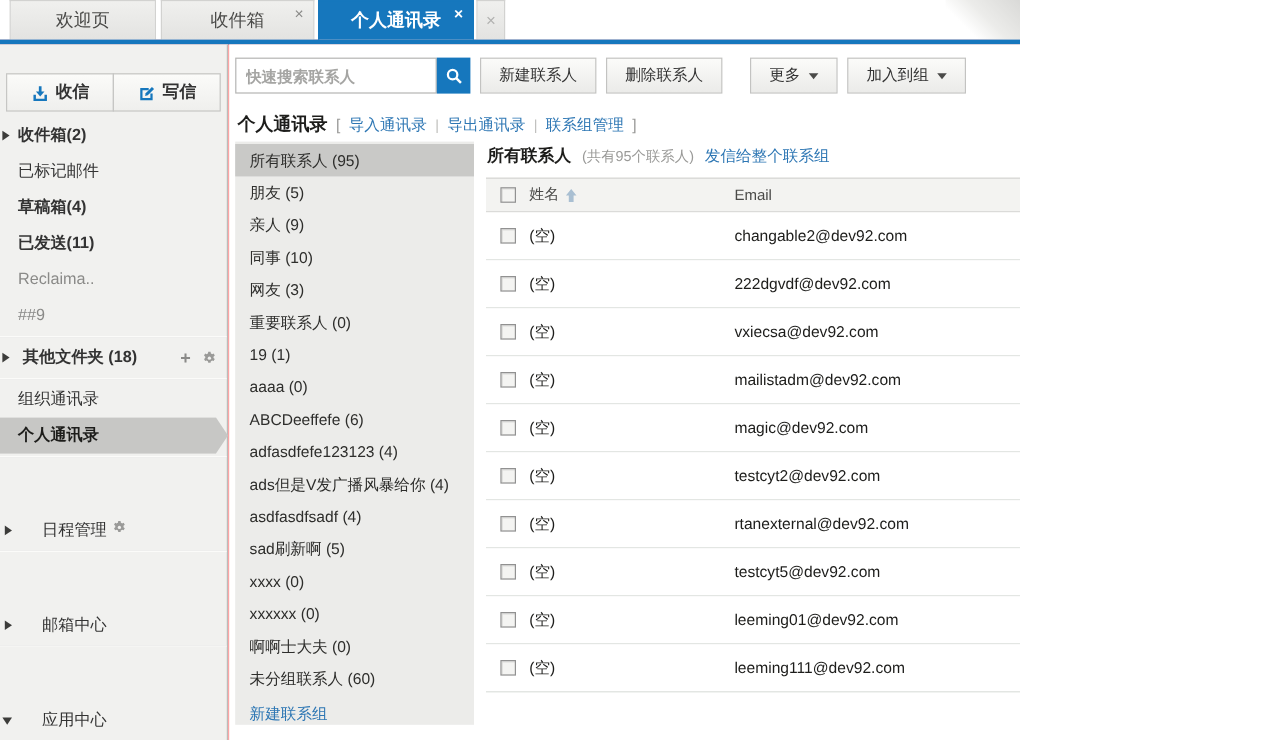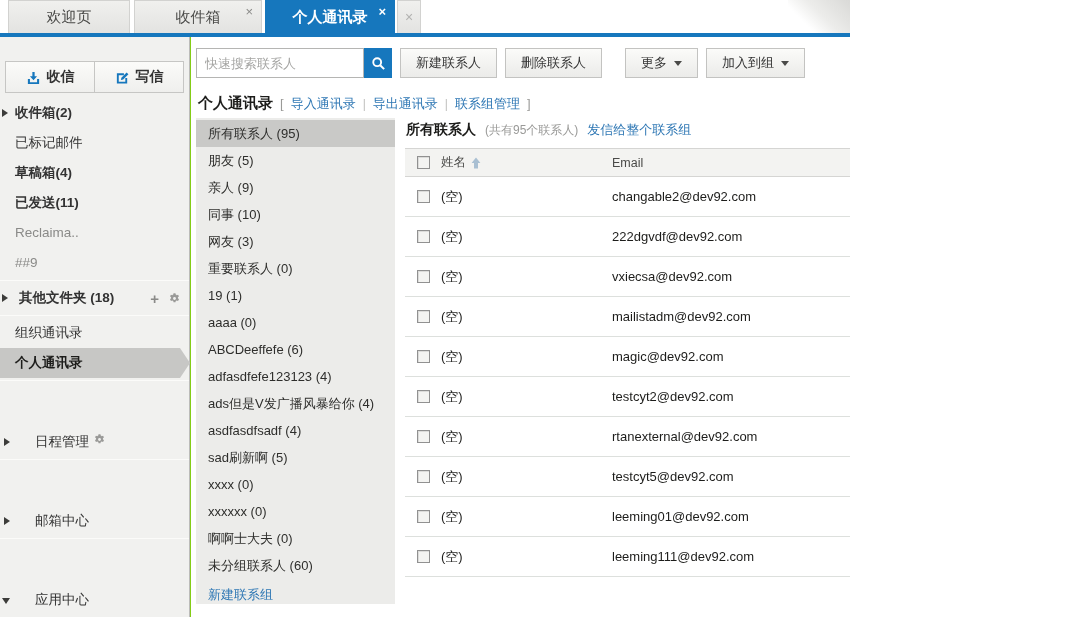--- a/index.html
+++ b/index.html
@@ -1,17 +1,17 @@
 <!DOCTYPE html>
 <html><head>
 <meta charset="utf-8">
 <style>
   * { margin:0; padding:0; box-sizing:border-box; }
   body { font-family:"Liberation Sans","DejaVu Sans",sans-serif; background:#fff; }
-  #app { position:relative; width:850px; height:617px; background:#84cc16; overflow:hidden; font-size:13px; color:#333; }
+  #app { position:relative; width:850px; height:617px; background:#fca5a5; overflow:hidden; font-size:13px; color:#333; }
 
   
   .tabbar { position:absolute; top:0; left:0; width:100%; height:33px; background:#fff; }
   .tab { position:absolute; top:0; height:33px; display:flex; align-items:center; justify-content:center;
          font-size:15px; color:#4a4a48; background:linear-gradient(#f0f0ee,#e3e3e1);
          border:1px solid #d2d2d0; border-bottom:none; cursor:pointer; }
   .tab .tab-label { padding:0 4px; }
   .tab .x { position:absolute; right:8px; top:4px; font-size:13px; line-height:13px; color:#8a8a88; cursor:pointer; }
   .tab-1 { left:8px;  width:122px; }
   .tab-2 { left:134px; width:128px; }
@@ -45,21 +45,21 @@
   .nav-row.pad { padding-left:35px;margin-top:46px; }
   .nav-row.selected { font-weight:bold; color:#1d1d1b;
         background:linear-gradient(to right,#c7c7c5 0,#c7c7c5 180px,transparent 180px); z-index:3; }
   .nav-row.selected::after { content:""; position:absolute; left:180px; top:0; width:0; height:0;
         border-top:15px solid transparent; border-bottom:15px solid transparent; border-left:10px solid #c7c7c5; }
   .sub-row { height:31px; line-height:31px; padding-left:28px; font-size:13.5px; color:#333; cursor:pointer; }
 
   
   .content { position:absolute; top:37px; left:191px; right:0; height:580px; background:#fff; }
   .toolbar { position:absolute; left:5px; top:11px; display:flex; align-items:center; }
-  .search-input { width:168px; height:30px; border:1px solid #b5b5b3; padding:4px 8px; font-size:13px; color:#333; outline:none; }
+  .search-input { width:168px; height:30px; border:1px solid #b5b5b3; padding:4px 8px; font-size:13px; color:#333; outline:none;font-weight:bold; }
   .search-input::placeholder { color:#a5a5a3; }
   .search-btn { width:28px; height:30px; background:#1677bd; border:none; display:flex; align-items:center; justify-content:center; cursor:pointer; }
   .tbtn { height:30px; padding:0 15px; margin-left:8px; display:flex; align-items:center; gap:7px;
         background:linear-gradient(#fbfbf9,#ebebe9); border:1px solid #c3c3c1; font-size:13px; color:#333; cursor:pointer; }
   .tbtn.gap { margin-left:23px; }
   .caret { width:0; height:0; border-left:4px solid transparent; border-right:4px solid transparent; border-top:5px solid #4a4a48; }
 
   .section-head { position:absolute; left:7px; top:57px; display:flex; align-items:baseline; gap:7px; white-space:nowrap; }
   .section-title { font-size:15px; font-weight:bold; color:#1d1d1b; }
   .bracket { color:#9a9a98; font-size:13px; }

